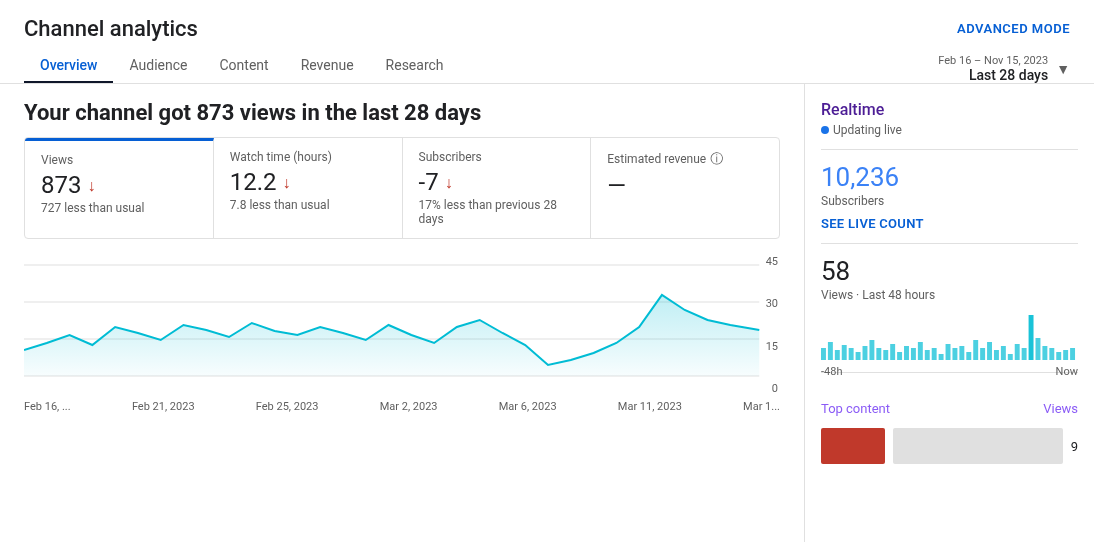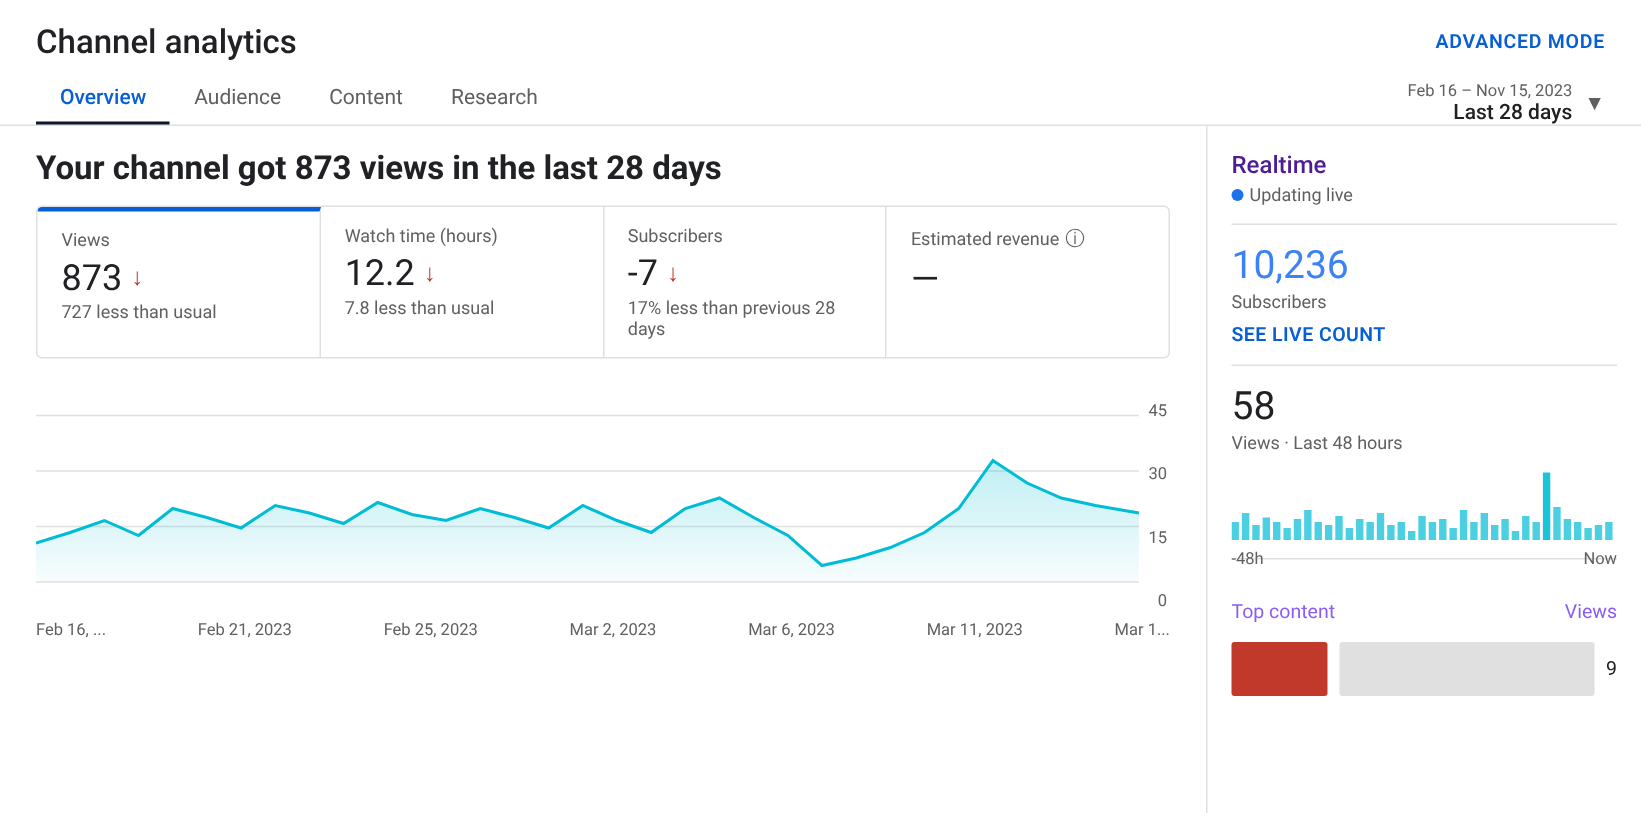--- a/index.html
+++ b/index.html
@@ -36,21 +36,21 @@
     .metric-card { flex: 1; padding: 12px 16px; border-right: 1px solid #e0e0e0; cursor: pointer; }
     .metric-card:last-child { border-right: none; }
     .metric-card.active { border-top: 3px solid #065fd4; }
     .metric-label { font-size: 12px; color: #606060; display: flex; align-items: center; gap: 4px; }
     .metric-value { font-size: 24px; font-weight: 400; color: #202124; margin: 4px 0 2px 0; display: flex; align-items: center; gap: 6px; }
     .metric-change { font-size: 12px; color: #606060; }
     .arrow-down { color: #c0392b; font-size: 16px; }
     .metric-dash { font-size: 24px; color: #202124; }
 
     
-    .chart-area { margin-top: 28px; position: relative; height: 160px; }
+    .chart-area { margin-top: 16px; position: relative; height: 160px; }
     .chart-svg { width: 100%; height: 140px; }
     .chart-dates { display: flex; justify-content: space-between; font-size: 11px; color: #606060; margin-top: 2px; padding: 0 0; }
     .y-axis { position: absolute; right: 0; top: 0; height: 140px; display: flex; flex-direction: column; justify-content: space-between; font-size: 11px; color: #606060; text-align: right; padding-right: 2px; }
 
     
     .right-panel { width: 290px; border-left: 1px solid #e0e0e0; padding: 16px 16px; overflow-y: auto; flex-shrink: 0; }
     .realtime-title { font-size: 16px; font-weight: 500; color: #4c1d95; }
     .realtime-live { font-size: 12px; color: #606060; display: flex; align-items: center; gap: 4px; margin-top: 4px; }
     .live-dot { width: 8px; height: 8px; background: #1a73e8; border-radius: 50%; display: inline-block; }
     .divider { border: none; border-top: 1px solid #e0e0e0; margin: 12px 0; }
@@ -78,20 +78,21 @@
   <div class="header">
     <span class="header-title">Channel analytics</span>
     <span class="advanced-mode">ADVANCED MODE</span>
   </div>
 
   <div style="display:flex; align-items:flex-end; justify-content:space-between; padding-right:24px;">
     <div class="tabs-bar" style="border-bottom:none; flex:1;">
       <div class="tab active">Overview</div>
       <div class="tab">Audience</div>
       <div class="tab">Content</div>
+      <div class="tab">Revenue</div>
       <div class="tab">Research</div>
     </div>
     <div class="date-picker-area" style="padding:0; align-items:center;">
       <div class="date-range-text">
         <div class="date-range-sub">Feb 16 – Nov 15, 2023</div>
         <div class="date-range-main">Last 28 days</div>
       </div>
       <span class="chevron-down">▼</span>
     </div>
   </div>

